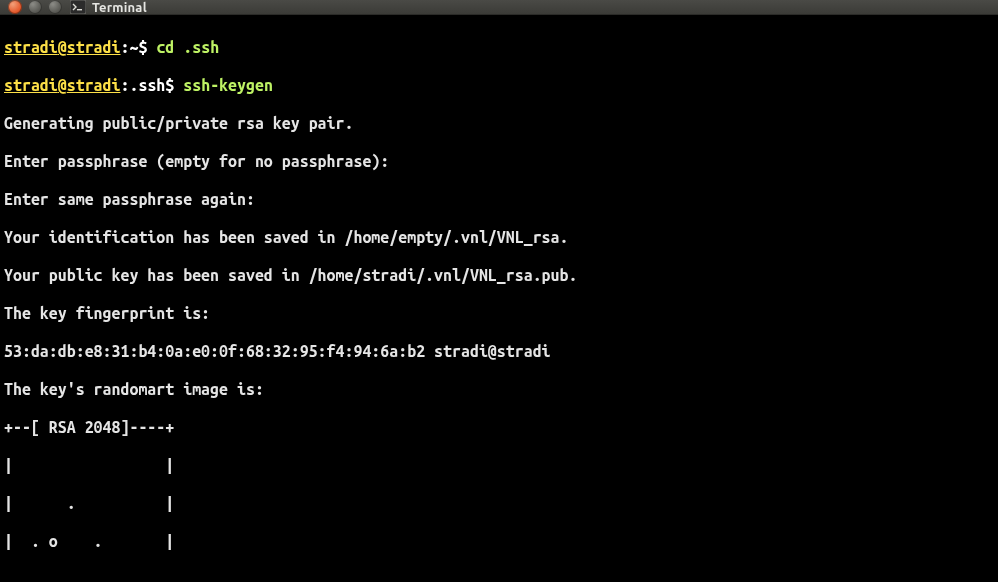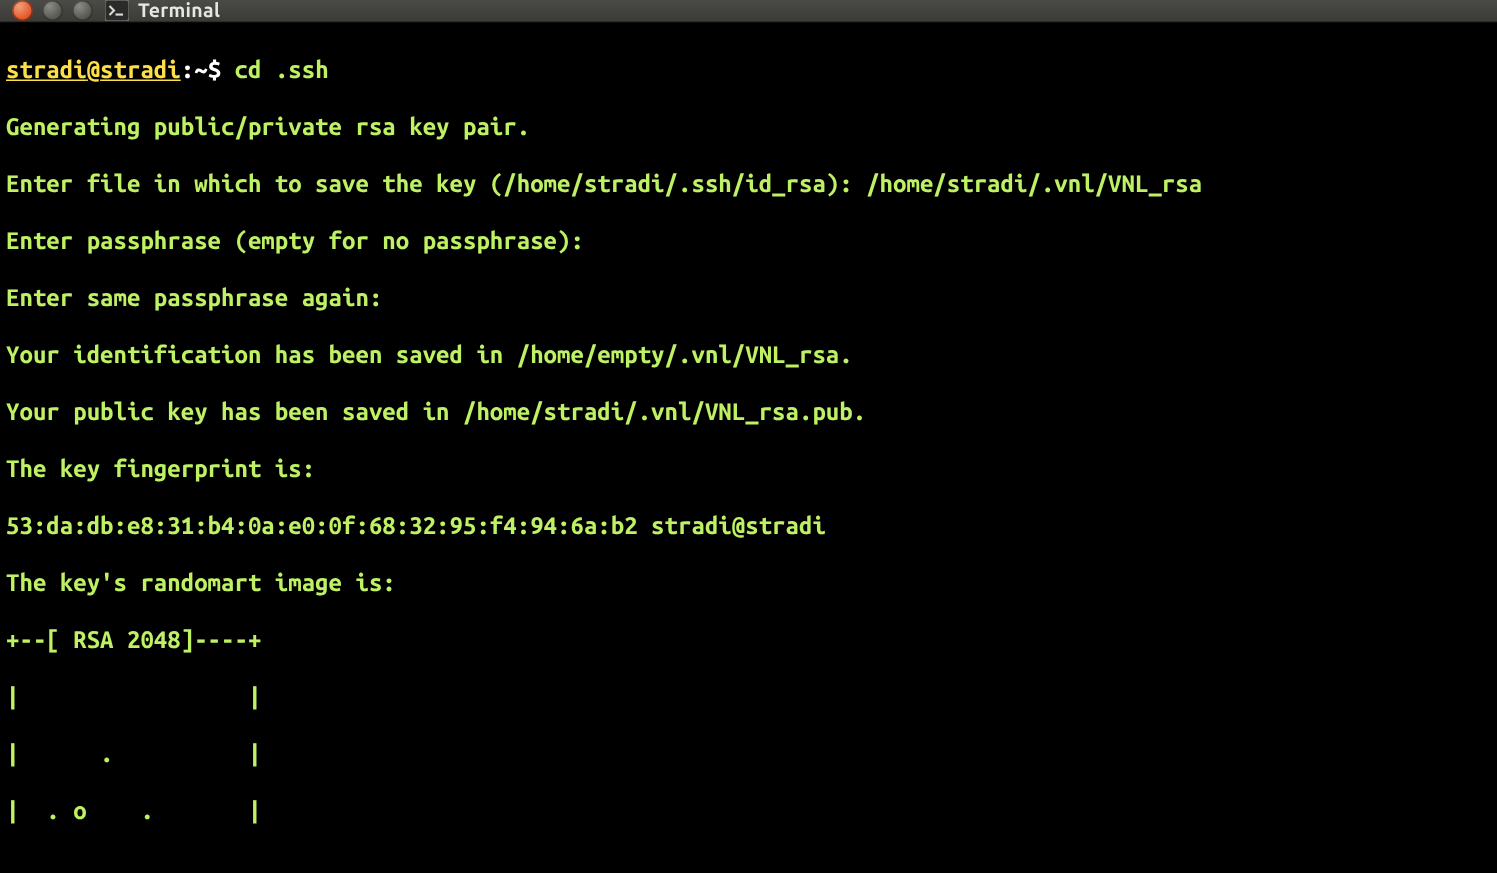--- a/index.html
+++ b/index.html
@@ -13,21 +13,21 @@
   .wbtn.max   { background: radial-gradient(circle at 35% 30%, #8c8c87, #5a5a55 60%, #474742); }
   .title-wrap { display: flex; align-items: center; gap: 6px; }
   .title { color: #e6e6e2; font: 700 13px Ubuntu, "DejaVu Sans", sans-serif; letter-spacing: .2px; }
   .term-icon svg { display: block; }
   .term { flex: 1; background: #000; color: #fff; padding: 4px 4px 8px 4px; font-size: 16px; line-height: 19px; white-space: pre; }
   .term .ln { display: block; }
   .u { color: #fde047; text-decoration: underline; font-weight: 700; }
   .py { color: #fff; font-weight: 700; }
   .pg { color: #fff; font-weight: 700; }
   .cmd { color: #bef264; font-weight: 700; }
-  .out { color: #bef264; font-weight: 700; }
+  .out { color: #e5e5e5; font-weight: 700; }
 </style>
 </head>
 <body>
 
 <div class="window">
 
   <div class="titlebar">
     <div class="wbtns">
       <span class="wbtn close"></span>
       <span class="wbtn min"></span>
@@ -40,22 +40,22 @@
             <path d="M3 4 L6 7 L3 10" stroke="#dcdcd6" stroke-width="1.4" fill="none"></path>
             <rect x="7" y="9" width="5" height="1.4" fill="#dcdcd6"></rect>
           </svg>
       </span>
       <span class="title">Terminal</span>
     </div>
   </div>
 
   <div class="term">
 <span class="ln"><span class="u">stradi</span><span class="u">@</span><span class="u">stradi</span><span class="py">:</span><span class="pg">~</span><span class="py">$</span> <span class="cmd">cd .ssh</span></span>
+<span class="ln"><span class="u">stradi</span><span class="u">@</span><span class="u">stradi</span><span class="py">:</span><span class="pg">.ssh</span><span class="py">$</span> <span class="cmd">ssh-keygen</span></span>
 <span class="ln out">Generating public/private rsa key pair.</span>
-<span class="ln out">Enter file in which to save the key (/home/stradi/.ssh/id_rsa): /home/stradi/.vnl/VNL_rsa</span>
 <span class="ln out">Enter passphrase (empty for no passphrase):</span>
 <span class="ln out">Enter same passphrase again:</span>
 <span class="ln out">Your identification has been saved in /home/empty/.vnl/VNL_rsa.</span>
 <span class="ln out">Your public key has been saved in /home/stradi/.vnl/VNL_rsa.pub.</span>
 <span class="ln out">The key fingerprint is:</span>
 <span class="ln out">53:da:db:e8:31:b4:0a:e0:0f:68:32:95:f4:94:6a:b2 stradi@stradi</span>
 <span class="ln out">The key's randomart image is:</span>
 <span class="ln out">+--[ RSA 2048]----+</span>
 <span class="ln out">|                 |</span>
 <span class="ln out">|      .          |</span>

